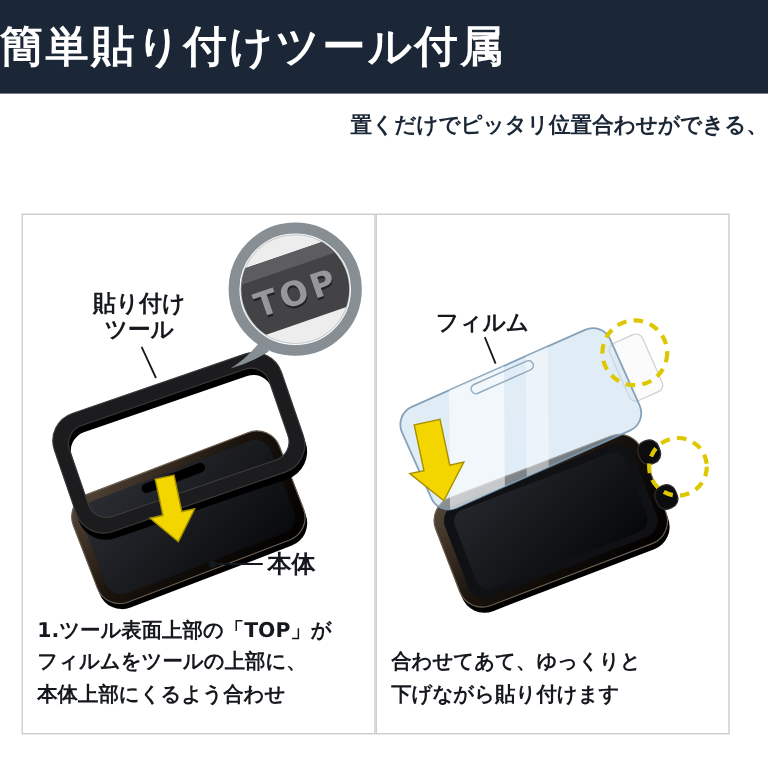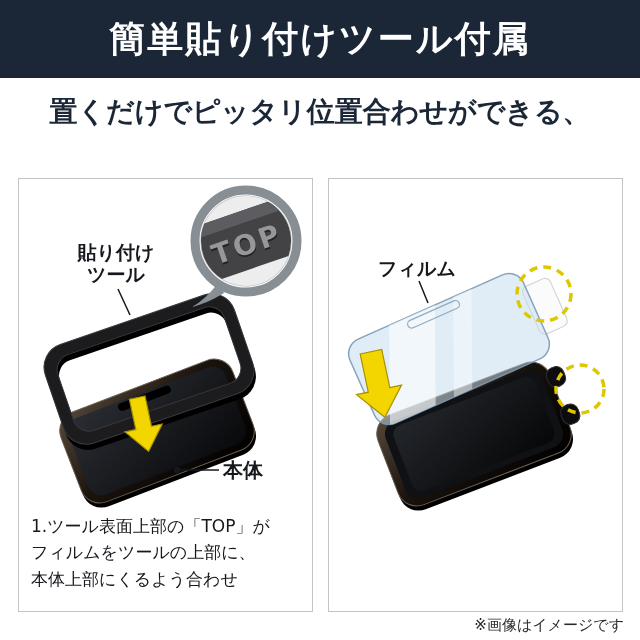--- a/index.html
+++ b/index.html
@@ -1,24 +1,24 @@
 <!DOCTYPE html>
 <html><head>
 <meta charset="utf-8">
 <style>
   html,body{margin:0;padding:0;}
   body{width:640px;height:640px;background:#fff;font-family:"DejaVu Sans","Liberation Sans",sans-serif;overflow:hidden;}
   .page{position:relative;width:640px;height:640px;background:#fff;}
-  .banner{position:absolute;top:0;left:0;right:0;height:78px;background:#1b2736;display:flex;align-items:center;justify-content:center;}
+  .banner{position:absolute;top:0;left:0;right:0;height:78px;background:#1b2736;display:flex;align-items:center;}
   .banner h1{margin:0;color:#ffffff;font-size:36px;font-weight:900;letter-spacing:2px;}
-  .subtitle{position:absolute;top:92px;left:0;right:0;text-align:center;color:#1b2736;font-size:28px;font-weight:700;line-height:1.45;margin:0;}
-  .panels{position:absolute;top:178px;left:18px;display:flex;gap:15px;}
+  .subtitle{position:absolute;top:92px;left:0;right:0;text-align:right;color:#1b2736;font-size:18px;font-weight:700;line-height:1.45;margin:0;}
+  .panels{position:absolute;top:178px;left:18px;display:flex;}
   .panel{width:295px;height:434px;border:1px solid #c4c4c4;background:#fff;box-sizing:border-box;position:relative;overflow:hidden;}
   .illus{display:block;width:293px;height:332px;}
-  .caption{margin:2px 0 0 0;padding:0 12px;font-size:17px;font-weight:400;color:#15181d;line-height:1.55;}
+  .caption{margin:2px 0 0 0;padding:0 12px;font-size:17px;font-weight:700;color:#15181d;line-height:1.55;}
   .note{position:absolute;right:16px;bottom:5px;margin:0;font-size:15px;color:#2a2a2a;font-weight:500;}
   svg text{font-family:inherit;}
 </style>
 </head>
 <body>
 
 <div class="page">
 
   <header class="banner">
     <h1>簡単貼り付けツール付属</h1>
@@ -138,20 +138,20 @@
 
         <circle cx="215" cy="115" r="27" fill="none" stroke="#ddc800" stroke-width="3.5" stroke-dasharray="8 6"></circle>
         <circle cx="251" cy="210" r="24" fill="none" stroke="#ddc800" stroke-width="3.5" stroke-dasharray="8 6"></circle>
 
         <text x="88" y="96" text-anchor="middle" font-size="19" font-weight="700" fill="#15181d">フィルム</text>
         <line x1="90" y1="102" x2="99" y2="124" stroke="#15181d" stroke-width="1.5"></line>
       </svg>
 
       <p class="caption">
         <br>
-        <br>
+        <span>合わせてあて、ゆっくりと</span><br>
+        <span>下げながら貼り付けます</span>
       </p>
     </section>
 
   </div>
 
-  <p class="note">※画像はイメージです</p>
 </div>
 
 </body></html>

